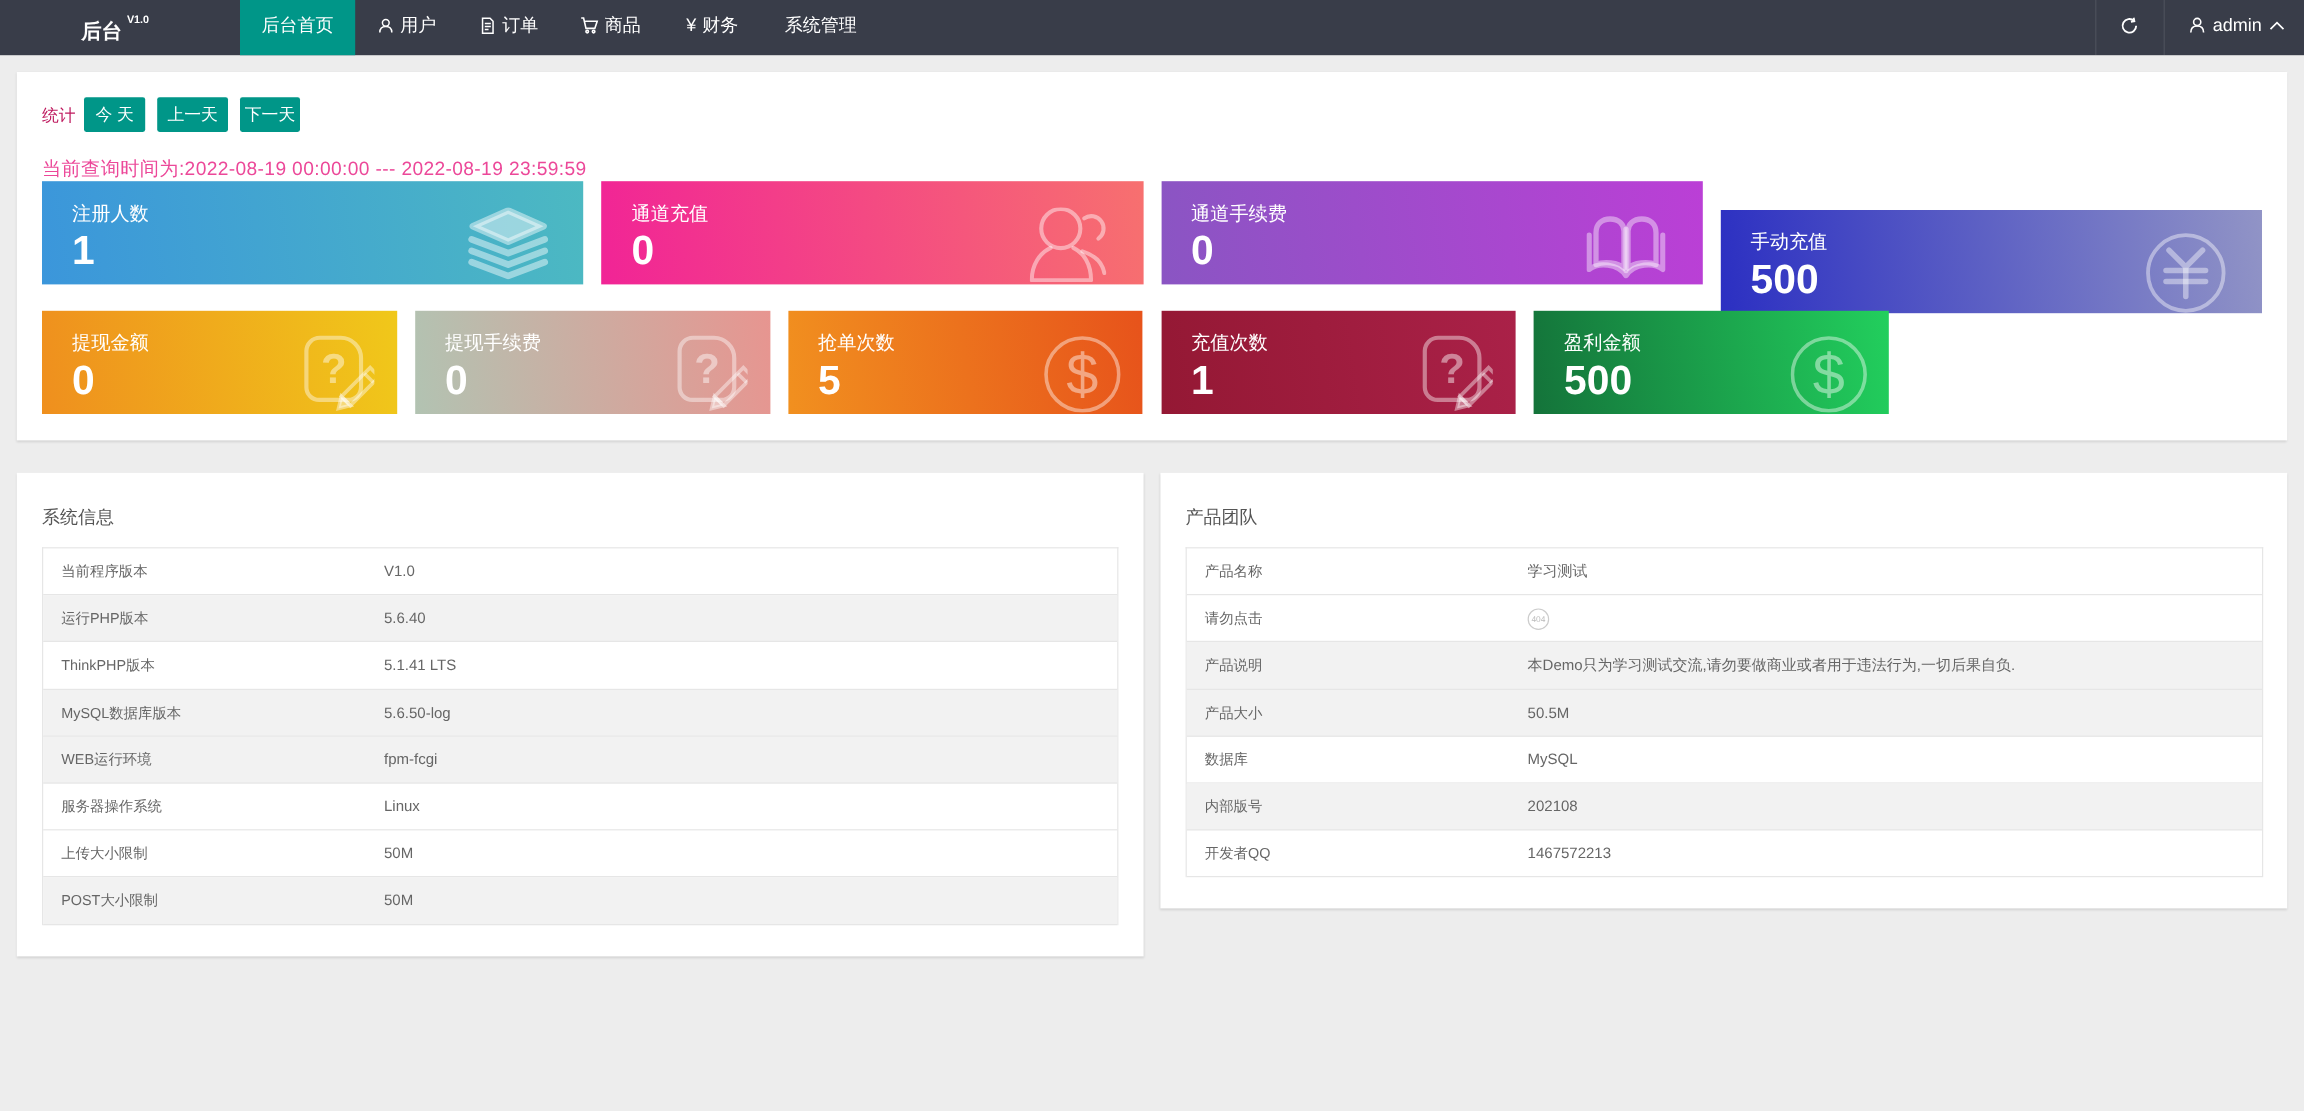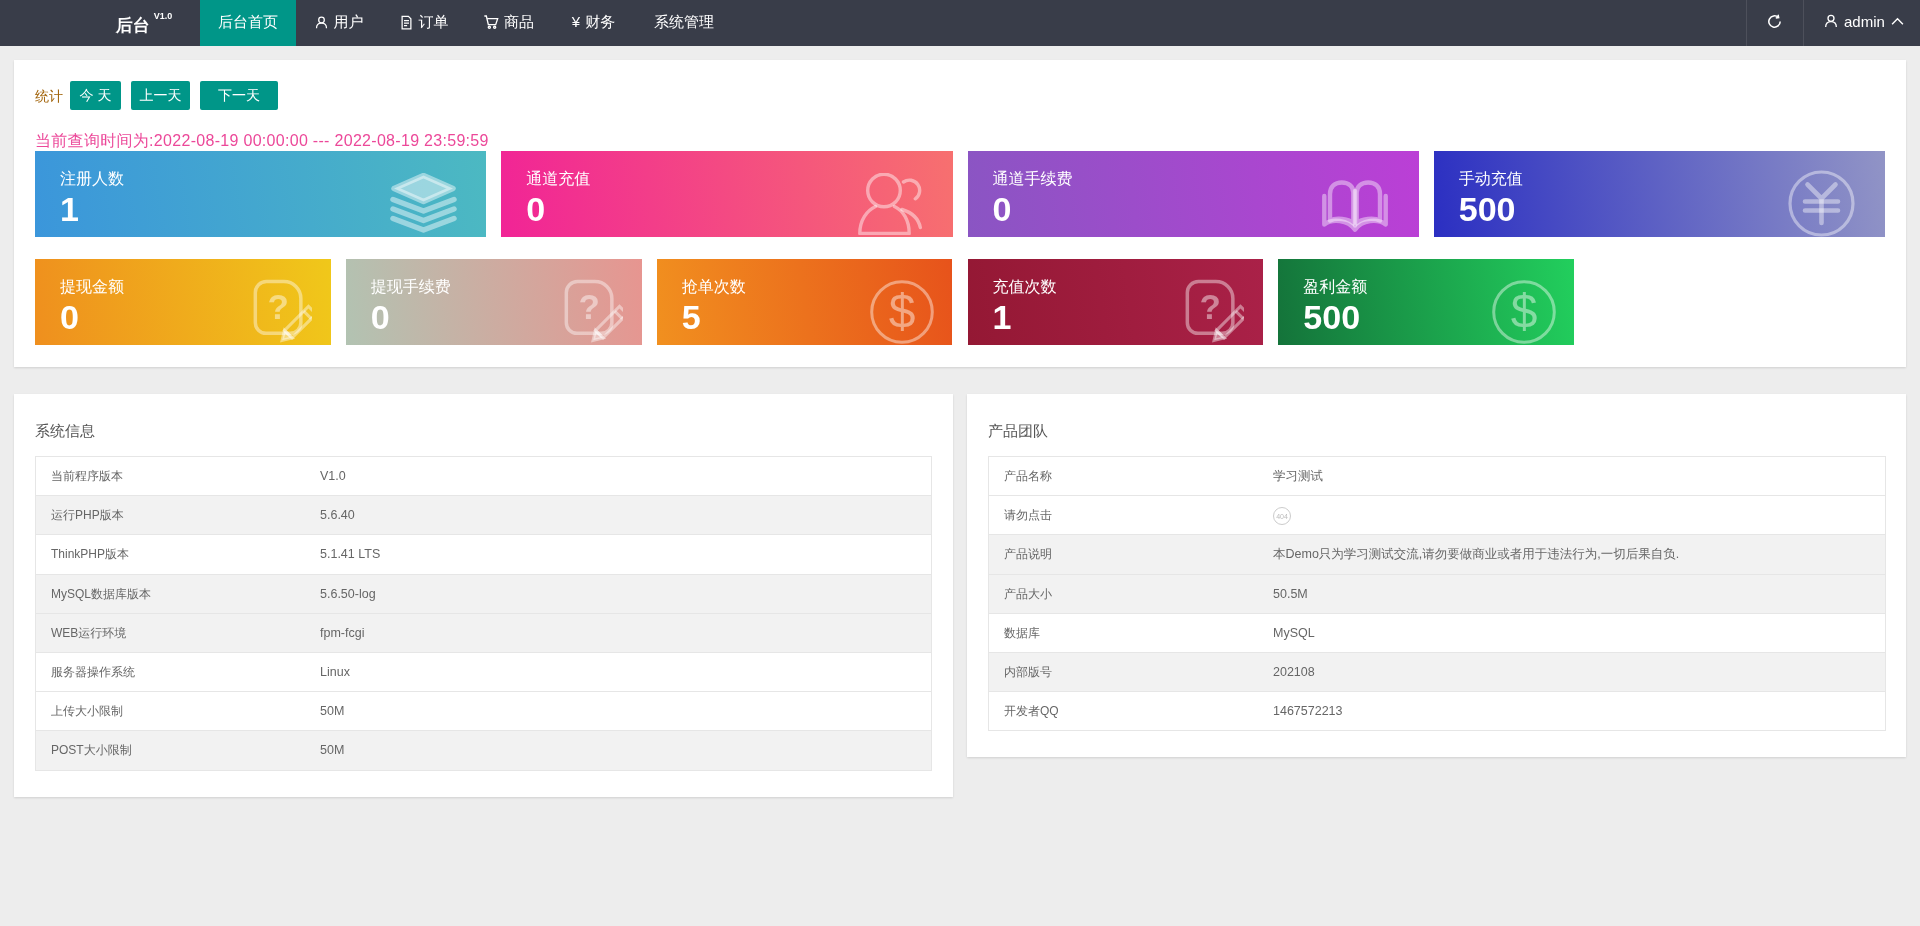--- a/index.html
+++ b/index.html
@@ -1,19 +1,19 @@
 <!DOCTYPE html>
 <html><head>
 <meta charset="utf-8">
 <style>
 * { margin:0; padding:0; box-sizing:border-box; }
 html,body { width:1920px; height:926px; background:#ededed; font-family:"Liberation Sans", sans-serif; overflow:hidden; }
 
 #nav { position:absolute; left:0; top:0; width:1920px; height:46px; background:#393d49; }
-#logo { position:absolute; left:0; top:0; width:192px; height:46px; color:#fff; text-align:center; line-height:44px;margin-left:48px; }
+#logo { position:absolute; left:0; top:0; width:192px; height:46px; color:#fff; text-align:center; line-height:44px; }
 #logo b { font-size:17px; font-weight:bold; }
 #logo sup { font-size:9px; font-weight:bold; position:relative; top:-6px; margin-left:4px; }
 .navitem { position:absolute; top:0; height:46px; line-height:44px; color:#fff; font-size:15px; text-align:center; }
 .navitem svg { vertical-align:-3px; margin-right:5px; }
 #tab-home { left:200px; width:96px; background:#009688; }
 #tab-user { left:296px; width:85px; }
 #tab-order { left:381px; width:85px; }
 #tab-goods { left:466px; width:85px; }
 #tab-fin { left:551px; width:85px; }
 #tab-sys { left:636px; width:96px; }
@@ -21,21 +21,21 @@
 #refresh { position:absolute; left:1746px; top:0; width:57px; height:46px; text-align:center; }
 #refresh svg { margin-top:13px; }
 #userbox { position:absolute; left:1803px; top:0; width:117px; height:62px; color:#fff; font-size:15px; }
 
 .panel { position:absolute; background:#fff; box-shadow:0 1px 2px rgba(0,0,0,0.12); }
 #p-stats { left:14px; top:60px; width:1892px; height:307px; }
 #p-sys { left:14px; top:394px; width:939px; height:403px; }
 #p-team { left:967px; top:394px; width:939px; height:363px; }
 .ptitle { position:absolute; left:21px; top:28px; font-size:15px; color:#555; }
 
-#stat-label { position:absolute; left:21px; top:28px; font-size:14px; color:#a16207; }
+#stat-label { position:absolute; left:21px; top:28px; font-size:14px; color:#be185d; }
 .gbtn { position:absolute; top:21px; height:29px; background:#009688; color:#fff; font-size:14px; text-align:center; line-height:29px; border-radius:2px; }
 #time-line { position:absolute; left:21px; top:71px; font-size:16px; color:#ec4899; letter-spacing:0.3px; }
 
 .card { position:absolute; height:86px; color:#fff; }
 .card .t { position:absolute; left:25px; top:20px; font-size:16px; line-height:16px; }
 .card .v { position:absolute; left:25px; top:38px; font-size:34px; line-height:40px; font-weight:bold; }
 .card svg { position:absolute; }
 .r1 { top:91px; width:451.25px; }
 .r2 { top:199px; width:295.83px; }
 
@@ -81,21 +81,21 @@
     <svg style="position:absolute;left:88px;top:16px;" width="13" height="10" viewBox="0 0 24 16" fill="none" stroke="#fff" stroke-width="2.6">
         <path d="M2,14 L12,4 L22,14"></path>
       </svg>
   </div>
 </div>
 
 <div class="panel" id="p-stats">
   <div id="stat-label">统计</div>
   <div class="gbtn" style="left:56px; width:51px;">今 天</div>
   <div class="gbtn" style="left:117px; width:59px;">上一天</div>
-  <div class="gbtn" style="left:186px; width:78px;">下一天</div>
+  <div class="gbtn" style="left:186px; width:50px;">下一天</div>
   <div id="time-line">当前查询时间为:2022-08-19 00:00:00 --- 2022-08-19 23:59:59</div>
 
   <div class="card r1" style="left:21px; background:linear-gradient(82deg,#3b96db,#4cb9c2);">
     <div class="t">注册人数</div>
       <div class="v">1</div>
     <svg style="right:29px;top:22px;" width="67" height="60" viewBox="0 0 67 60" fill="none" stroke="rgba(255,255,255,0.45)" stroke-width="5.5" stroke-linejoin="round" stroke-linecap="round">
       <polygon points="33.5,2.5 63,15.5 33.5,28.5 4,15.5" fill="rgba(255,255,255,0.45)" stroke="rgba(255,255,255,0.45)"></polygon>
       <polyline points="3,26.5 33.5,38 64,26.5"></polyline>
       <polyline points="3,36 33.5,47.5 64,36"></polyline>
       <polyline points="3,45.5 33.5,57 64,45.5"></polyline>
@@ -114,21 +114,21 @@
   <div class="card r1" style="left:953.5px; background:linear-gradient(82deg,#8a55c3,#bb3fd6);">
     <div class="t">通道手续费</div>
       <div class="v">0</div>
     <svg style="right:31px;top:28px;" width="66" height="53" viewBox="0 0 66 53" fill="none" stroke="rgba(255,255,255,0.42)" stroke-width="4.4" stroke-linejoin="round" stroke-linecap="round">
       <path d="M8,41.5 L8,15 C8,7.5 13,3.5 19.8,3.5 C27.2,3.5 31.3,8 31.3,13.5 L31.3,44.5 C27,39.5 14,38.5 8,41.5 Z"></path>
       <path d="M58,41.5 L58,15 C58,7.5 53,3.5 46.2,3.5 C38.8,3.5 34.7,8 34.7,13.5 L34.7,44.5 C39,39.5 52,38.5 58,41.5 Z"></path>
       <path d="M33,12 L33,46.5"></path>
       <path d="M2.3,17 L2.3,45.5 C10,39.5 26,40.5 33,50.7 C40,40.5 56,39.5 63.7,45.5 L63.7,17"></path>
     </svg>
   </div>
-  <div class="card r1" style="left:1419.75px; background:linear-gradient(82deg,#2b2fc2,#9194c6);">
+  <div class="card r1" style="left:1419.75px; background:linear-gradient(82deg,#2b2fc2,#9194c6);margin-top:24px;">
     <div class="t">手动充值</div>
       <div class="v">500</div>
     <svg style="right:30px;top:19px;" width="67" height="67" viewBox="0 0 67 67" fill="none" stroke="rgba(255,255,255,0.42)">
       <circle cx="33.5" cy="33.5" r="31.5" stroke-width="3.2"></circle>
       <g stroke-width="4.6" stroke-linecap="round">
         <path d="M19.5,14.5 L33.5,28.5 M47.5,14.5 L33.5,28.5 M33.5,28.5 L33.5,53"></path>
         <path d="M17,31.5 L50,31.5 M17,40.5 L50,40.5"></path>
       </g>
     </svg>
   </div>

